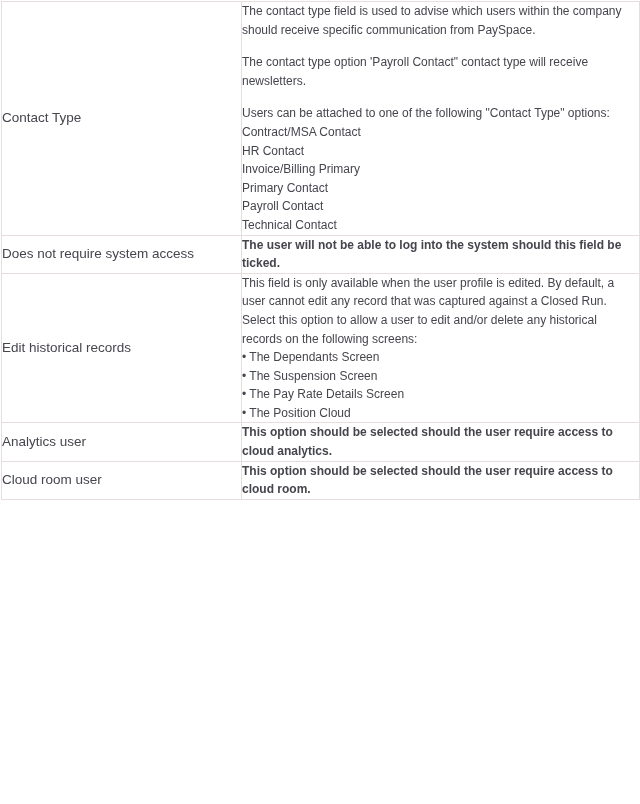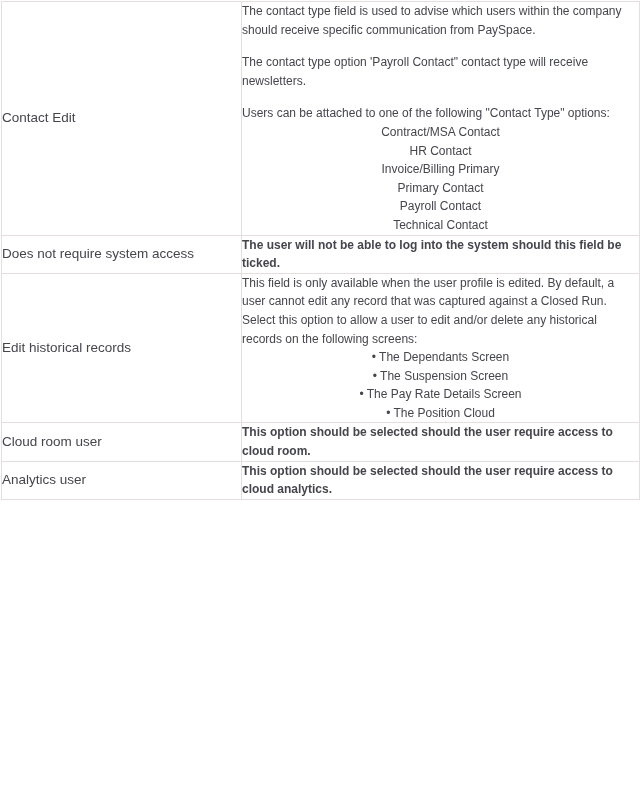--- a/index.html
+++ b/index.html
@@ -52,39 +52,38 @@
   }
   .tight-list {
     margin: 0;
     padding: 0;
     list-style: none;
   }
   .tight-list li {
     margin: 0;
     padding: 0;
     line-height: 1.55;
-    text-align: center;
   }
   .no-gap {
     margin-bottom: 0;
   }
 </style>
 </head>
 <body>
 
 <table class="doc-table">
   <colgroup>
     <col class="col-term">
     <col class="col-desc">
   </colgroup>
   <tbody>
 
     <tr>
       <td class="term-cell">
-        <span>Contact Edit</span>
+        <span>Contact Type</span>
       </td>
       <td class="desc-cell">
         <p class="para">The contact type field is used to advise which users within the company should receive specific communication from PaySpace.</p>
         <p class="para">The contact type option 'Payroll Contact" contact type will receive newsletters.</p>
         <p class="para no-gap">Users can be attached to one of the following "Contact Type" options:</p>
         <ul class="tight-list">
           <li>Contract/MSA Contact</li>
           <li>HR Contact</li>
           <li>Invoice/Billing Primary</li>
           <li>Primary Contact</li>
@@ -113,30 +112,30 @@
           <li>• The Dependants Screen</li>
           <li>• The Suspension Screen</li>
           <li>• The Pay Rate Details Screen</li>
           <li>• The Position Cloud</li>
         </ul>
       </td>
     </tr>
 
     <tr>
       <td class="term-cell">
+        <span>Analytics user</span>
+      </td>
+      <td class="desc-cell mid">
+        <p class="para">This option should be selected should the user require access to cloud analytics.</p>
+      </td>
+    </tr>
+
+    <tr>
+      <td class="term-cell">
         <span>Cloud room user</span>
       </td>
       <td class="desc-cell mid">
         <p class="para">This option should be selected should the user require access to cloud room.</p>
       </td>
     </tr>
 
-    <tr>
-      <td class="term-cell">
-        <span>Analytics user</span>
-      </td>
-      <td class="desc-cell mid">
-        <p class="para">This option should be selected should the user require access to cloud analytics.</p>
-      </td>
-    </tr>
-
   </tbody>
 </table>
 
 </body></html>

